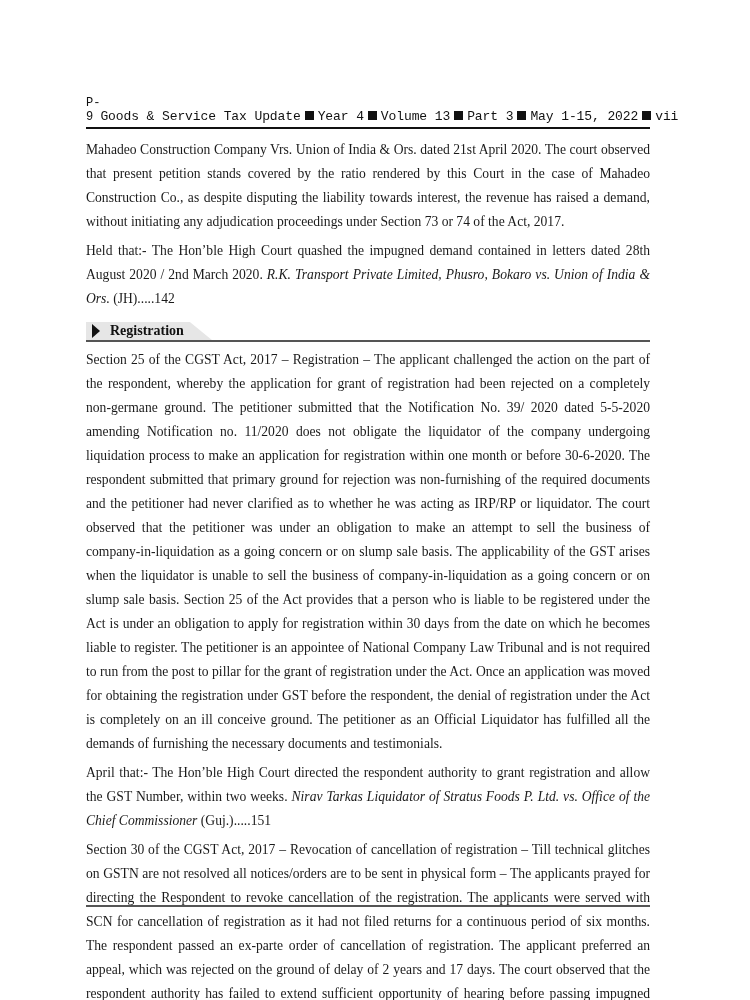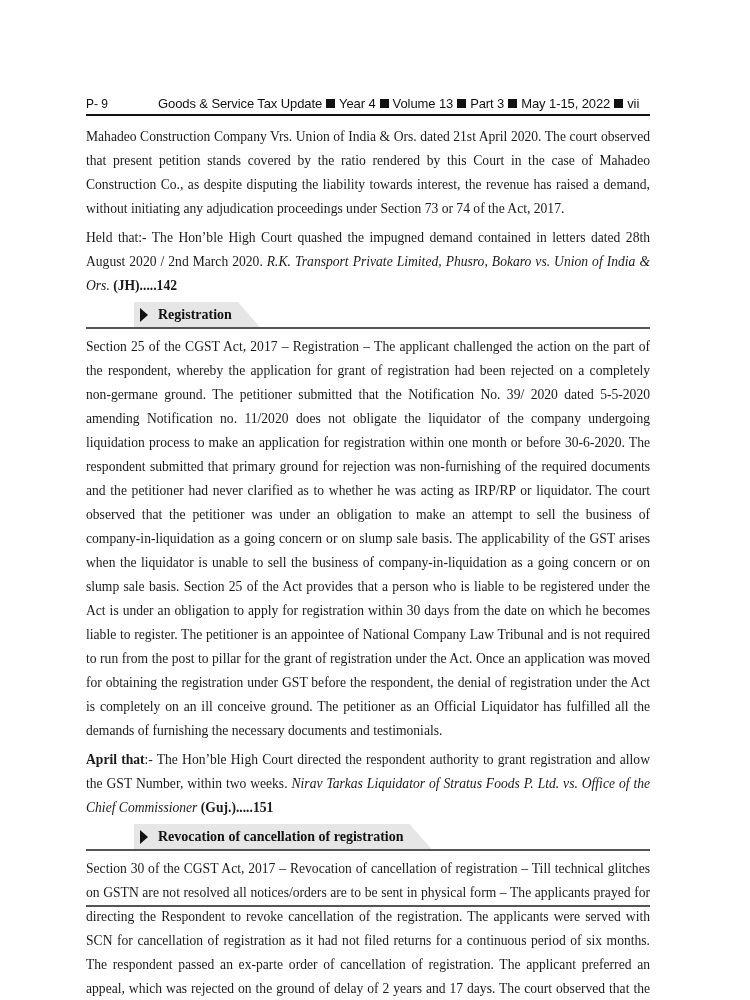--- a/index.html
+++ b/index.html
@@ -1,30 +1,30 @@
 <!DOCTYPE html>
 <html><head>
 <meta charset="utf-8">
 <style>
   html, body { margin:0; padding:0; background:#ffffff; }
   body { width:750px; height:1000px; position:relative; overflow:hidden; color:#1a1a1a; }
   .page { position:absolute; left:86px; top:96px; width:564px; }
-  .running-head { display:flex; align-items:flex-end; font-family:Liberation Sans, sans-serif; font-size:13px; color:#111; padding-bottom:3px; border-bottom:2px solid #111; }
+  .running-head { display:flex; align-items:flex-end; font-family:Liberation Mono, monospace; font-size:13px; color:#111; padding-bottom:3px; border-bottom:2px solid #111; }
   .running-head .pno { width:72px; font-size:12px; }
   .running-head .title { flex:1; text-align:left; white-space:nowrap; letter-spacing:-0.1px; }
   .running-head .sq { display:inline-block; width:9px; height:9px; background:#111; margin:0 4px; vertical-align:0px; }
   .body-text { font-family:"Liberation Serif", serif; font-size:13.6px; line-height:24px; text-align:justify; margin:0; }
   p.para { margin:0 0 5px 0; text-align:justify; }
   .blk1 { margin-top:9px; }
   .section-head { position:relative; height:24px; margin:3px 0 6px 0; border-bottom:2px solid #555; }
-  .section-head .tab { position:absolute; left:0; bottom:0; height:25px; background:#e6e6e6; display:flex; align-items:center; padding-left:6px; padding-right:28px; clip-path:polygon(0 0, calc(100% - 22px) 0, 100% 100%, 0 100%);margin-left:48px; }
+  .section-head .tab { position:absolute; left:0; bottom:0; height:18px; background:#e6e6e6; display:flex; align-items:center; padding-left:6px; padding-right:28px; clip-path:polygon(0 0, calc(100% - 22px) 0, 100% 100%, 0 100%); }
   .section-head .arrow { width:0; height:0; border-top:7px solid transparent; border-bottom:7px solid transparent; border-left:8px solid #111; margin-right:10px; }
   .section-head .label { font-family:"Liberation Serif", serif; font-weight:bold; font-size:14px; color:#111; }
   i, em { font-style:italic; }
-  b { font-weight:bold; }
+  b { font-weight:normal; }
   .bottom-rule { position:absolute; left:86px; width:564px; top:905px; border-top:2px solid #555; }
 </style>
 </head>
 <body>
 
 <div class="page">
 
   <div class="running-head">
     <span class="pno">P- 9</span>
     <span class="title">
@@ -41,24 +41,18 @@
       <div class="tab">
         <span class="arrow"></span>
         <span class="label">Registration</span>
       </div>
     </div>
 
     <p class="para">Section 25 of the CGST Act, 2017 – Registration – The applicant challenged the action on the part of the respondent, whereby the application for grant of registration had been rejected on a completely non-germane ground. The petitioner submitted that the Notification No. 39/ 2020 dated 5-5-2020 amending Notification no. 11/2020 does not obligate the liquidator of the company undergoing liquidation process to make an application for registration within one month or before 30-6-2020. The respondent submitted that primary ground for rejection was non-furnishing of the required documents and the petitioner had never clarified as to whether he was acting as IRP/RP or liquidator. The court observed that the petitioner was under an obligation to make an attempt to sell the business of company-in-liquidation as a going concern or on slump sale basis. The applicability of the GST arises when the liquidator is unable to sell the business of company-in-liquidation as a going concern or on slump sale basis. Section 25 of the Act provides that a person who is liable to be registered under the Act is under an obligation to apply for registration within 30 days from the date on which he becomes liable to register. The petitioner is an appointee of National Company Law Tribunal and is not required to run from the post to pillar for the grant of registration under the Act. Once an application was moved for obtaining the registration under GST before the respondent, the denial of registration under the Act is completely on an ill conceive ground. The petitioner as an Official Liquidator has fulfilled all the demands of furnishing the necessary documents and testimonials.</p>
 
     <p class="para"><b>April that</b><span>:- The Hon’ble High Court directed the respondent authority to grant registration and allow the GST Number, within two weeks. </span><i>Nirav Tarkas Liquidator of Stratus Foods P. Ltd. vs. Office of the Chief Commissioner</i><b> (Guj.).....151</b></p>
 
-    <div class="section-head">
-      <div class="tab">
-        <span class="arrow"></span>
-        <span class="label">Revocation of cancellation of registration</span>
-      </div>
-    </div>
 
     <p class="para">Section 30 of the CGST Act, 2017 –  Revocation of cancellation of registration – Till technical glitches on GSTN are not resolved all notices/orders are to be sent in physical form – The applicants prayed for directing the Respondent to revoke cancellation of the registration. The applicants were served with SCN for cancellation of registration as it had not filed returns for a continuous period of six months. The respondent passed an ex-parte order of cancellation of registration. The applicant preferred an appeal, which was rejected on the ground of delay of 2 years and 17 days. The court observed that the respondent authority has failed to extend sufficient opportunity of hearing before passing impugned order. Even the</p>
   </div>
 </div>
 
 <div class="bottom-rule"></div>
 
 </body></html>

